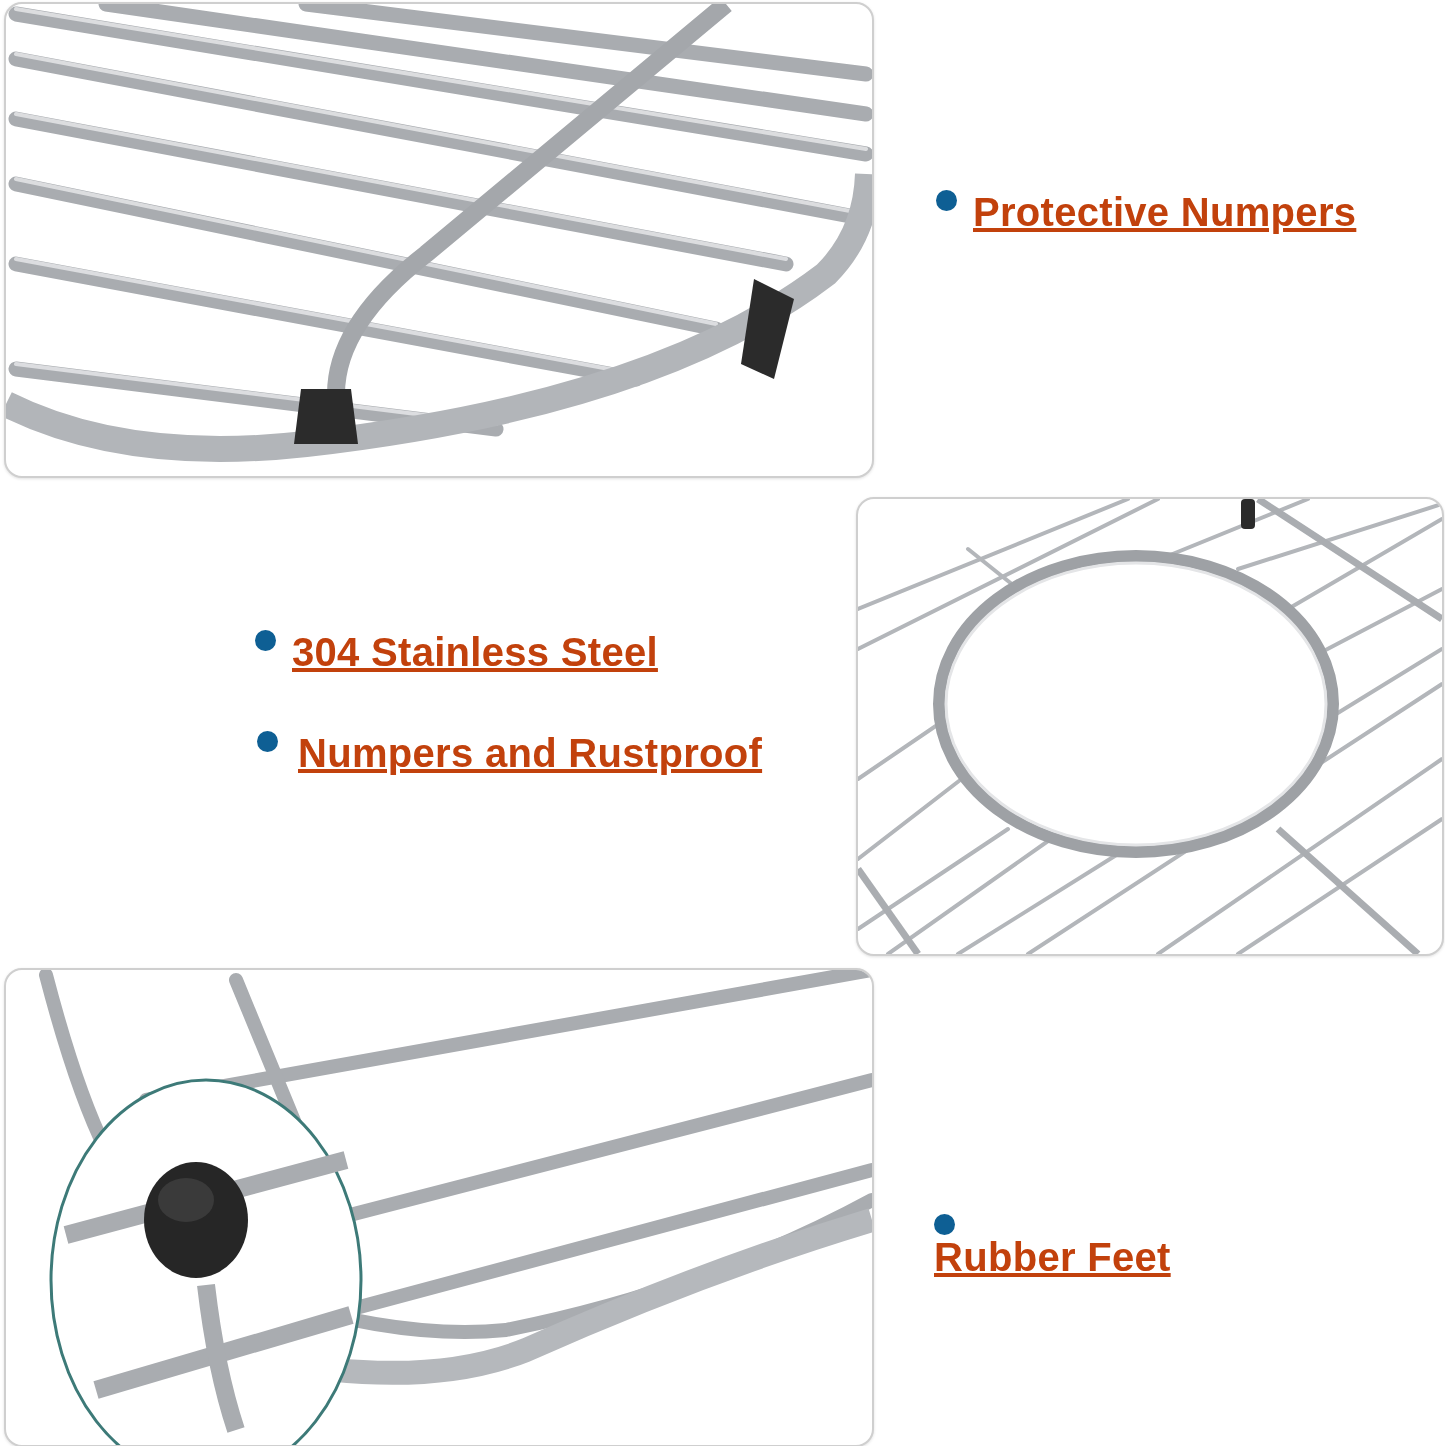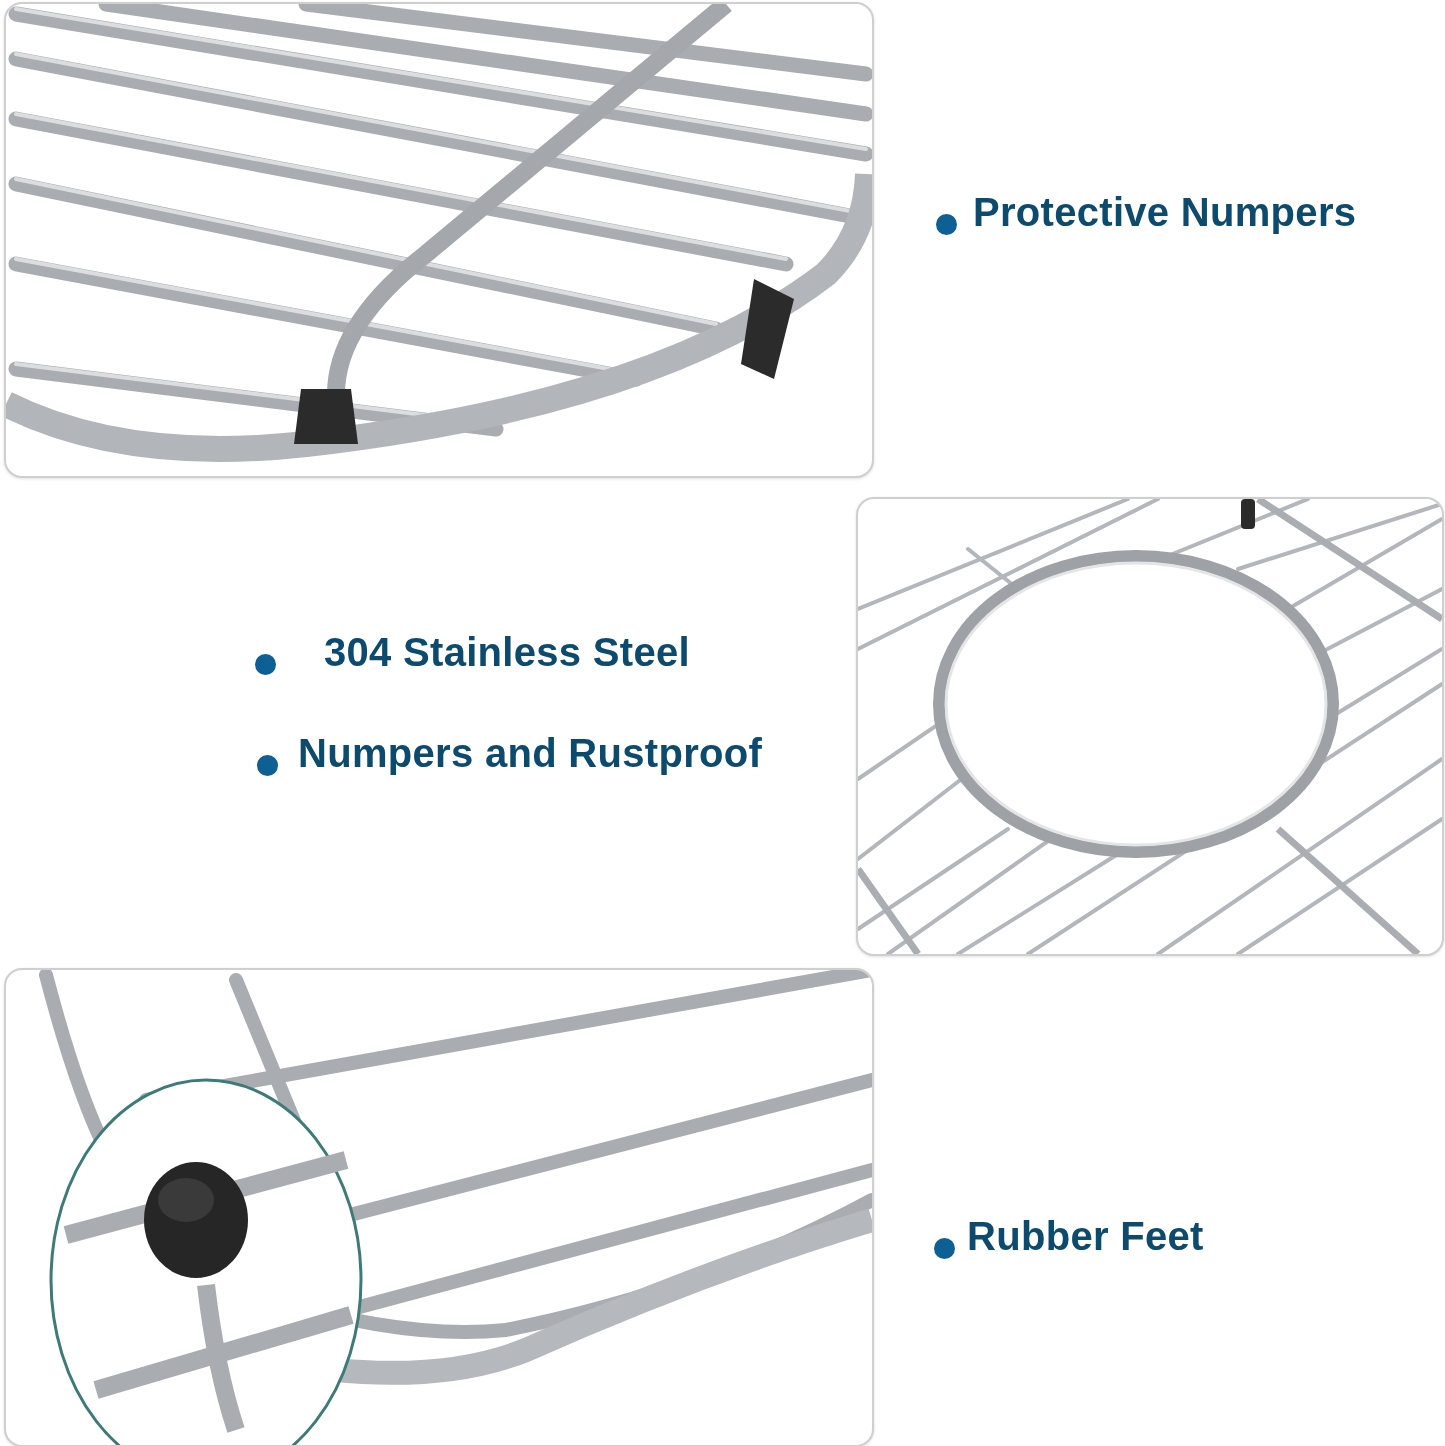--- a/index.html
+++ b/index.html
@@ -1,23 +1,23 @@
 <!DOCTYPE html>
 <html><head>
 <meta charset="utf-8">
 <style>
   html, body { margin:0; padding:0; background:#ffffff; }
   body { width:1445px; height:1446px; position:relative; overflow:hidden;
          font-family:"Liberation Sans", sans-serif; }
   .panel { position:absolute; background:#ffffff; border:2px solid #cfcfcf;
            border-radius:18px; overflow:hidden; box-shadow:0 1px 3px rgba(0,0,0,0.12); }
   .panel svg { position:absolute; left:0; top:0; width:100%; height:100%; }
-  .feature { position:absolute; display:flex; align-items:flex-end;
-             color:#0c4a6e; font-weight:bold; font-size:40px; letter-spacing:0.3px;
-             white-space:nowrap; }
+  .feature { position:absolute; display:flex; align-items:flex-start;
+             color:#c2410c; font-weight:bold; font-size:40px; letter-spacing:0.3px;
+             white-space:nowrap;text-decoration:underline; }
   .bullet { width:21px; height:21px; border-radius:50%; background:#0e5f94;
             margin-right:16px; flex:0 0 auto; }
 </style>
 </head>
 <body>
 
 <div class="panel" style="left:4px; top:2px; width:866px; height:472px;">
   <svg viewBox="0 0 866 472">
     <defs>
       <linearGradient id="bar" x1="0" y1="0" x2="0" y2="1">
@@ -113,26 +113,26 @@
     <ellipse cx="190" cy="250" rx="52" ry="58" fill="#262626"></ellipse>
     <ellipse cx="180" cy="230" rx="28" ry="22" fill="#3a3a3a"></ellipse>
   </svg>
 </div>
 
 <div class="feature" style="left:936px; top:190px;">
   <span class="bullet"></span>
   <span>Protective Numpers</span>
 </div>
 
-<div class="feature" style="left:255px; top:630px;gap:32px;">
+<div class="feature" style="left:255px; top:630px;">
   <span class="bullet"></span>
   <span>304 Stainless Steel</span>
 </div>
 
 <div class="feature" style="left:257px; top:731px;">
   <span class="bullet" style="margin-right:20px;"></span>
   <span>Numpers and Rustproof</span>
 </div>
 
-<div class="feature" style="left:934px; top:1214px;">
+<div class="feature" style="left:934px; top:1214px;flex-direction:column;">
   <span class="bullet" style="margin-right:12px;"></span>
   <span>Rubber Feet</span>
 </div>
 
 </body></html>

